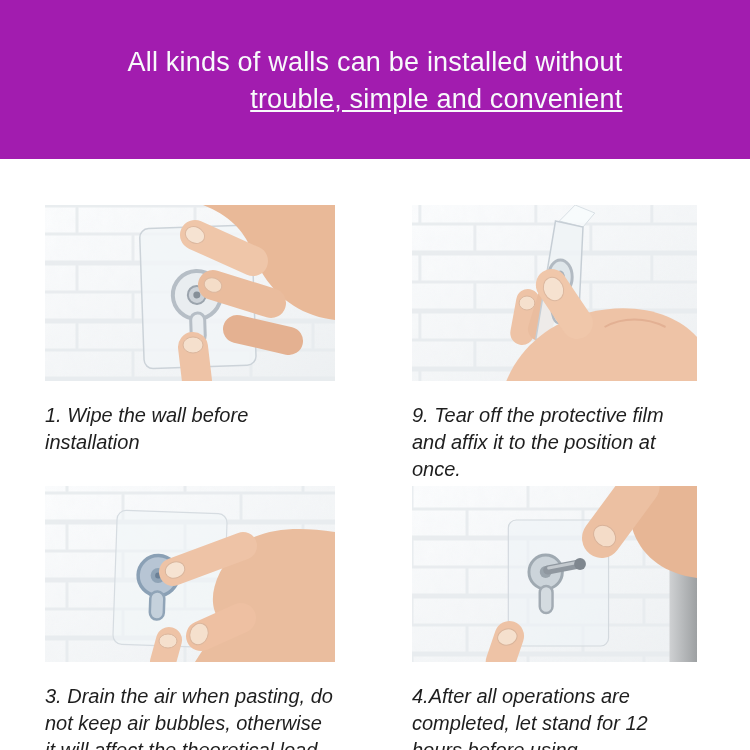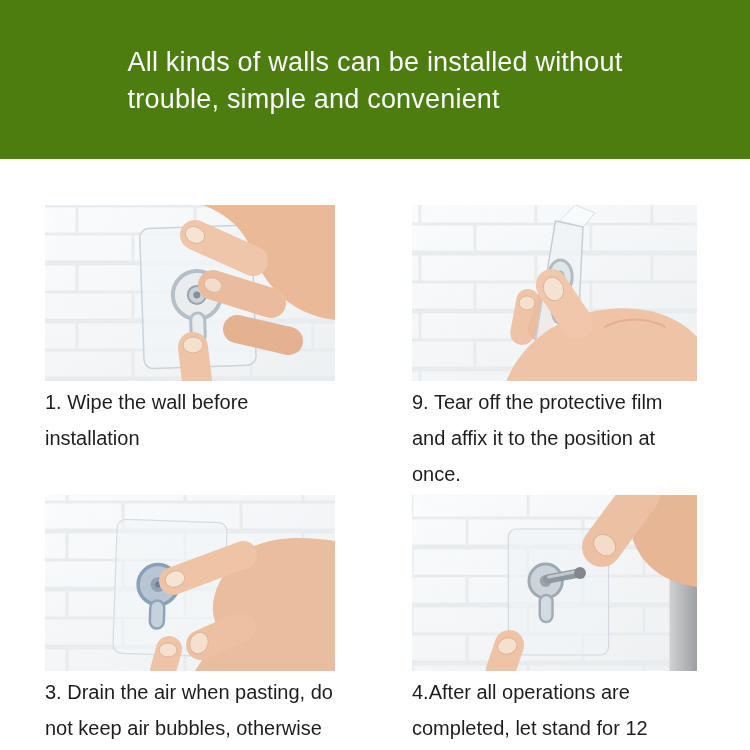--- a/index.html
+++ b/index.html
@@ -6,21 +6,21 @@
   html,body { width:750px; height:750px; }
   body {
     background:#ffffff;
     font-family:"Liberation Sans", sans-serif;
     position:relative;
     overflow:hidden;
   }
   .banner {
     position:absolute; top:0; left:0;
     width:750px; height:159px;
-    background:#4d7c0f;
+    background:#a21caf;
     display:flex; flex-direction:column;
     align-items:center; justify-content:center;
   }
   .banner .line {
     color:#f8fafb;
     font-size:27px;
     line-height:37px;
     font-weight:400;
     white-space:nowrap;
     letter-spacing:0.2px;
@@ -34,24 +34,25 @@
   }
   .step { display:block; }
   .photo {
     width:100%; height:176px;
     display:block;
     background:#f6f8f9;
     overflow:hidden;
   }
   .photo svg { display:block; width:100%; height:100%; }
   .caption {
-    margin-top:3px;
+    margin-top:21px;
     font-size:20px;
-    line-height:36px;
+    line-height:27px;
     color:#1e1e1e;
+    font-style:italic;
   }
   .row1-caption { min-height:81px; }
 </style>
 </head>
 <body>
 
 <svg width="0" height="0" style="position:absolute" aria-hidden="true">
   <defs>
     <linearGradient id="wallg" x1="0" y1="0" x2="1" y2="1">
       <stop offset="0" stop-color="#fcfdfe"></stop>
@@ -68,21 +69,21 @@
     <filter id="plaster" x="0" y="0" width="100%" height="100%">
       <feTurbulence type="fractalNoise" baseFrequency="0.09 0.07" numOctaves="3" seed="11"></feTurbulence>
       <feColorMatrix type="matrix" values="0 0 0 0 0.86  0 0 0 0 0.88  0 0 0 0 0.90  0 0 0 0.5 0"></feColorMatrix>
     </filter>
   </defs>
 </svg>
 
 <header class="banner" aria-label="All kinds of walls can be installed without">
   <h1 style="font-weight:400;">
     <span class="line">All kinds of walls can be installed without</span>
-    <span class="line" style="display:block; text-align:left;">trouble, simple and convenient</span>
+    <span class="line" style="display:block; text-align:right;text-decoration:underline;">trouble, simple and convenient</span>
   </h1>
 </header>
 
 <main class="grid">
 
   <section class="step">
     <figure class="photo" aria-label="Hand holding a transparent adhesive hook plate against a white brick wall">
       <svg viewBox="0 0 290 176" preserveAspectRatio="none">
         <g>
           <rect width="290" height="176" fill="url(#wallg)"></rect>

